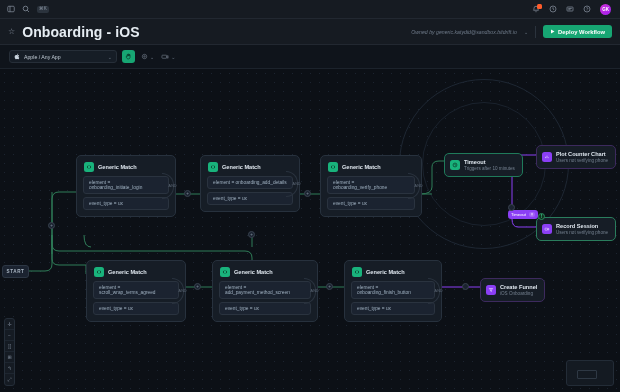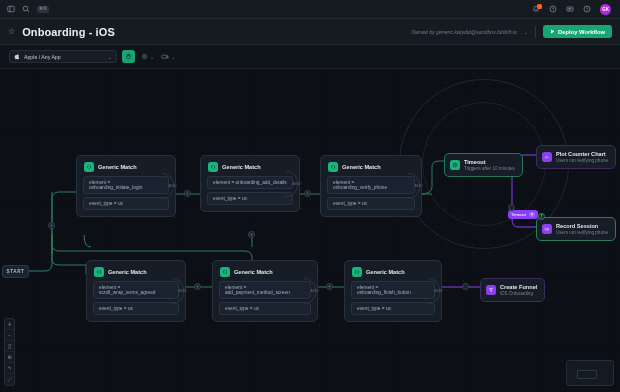--- a/index.html
+++ b/index.html
@@ -38,21 +38,21 @@
     display: flex; align-items: center; justify-content: center;
   }
 
   
   .titlebar {
     position: absolute; top: 19px; left: 0; width: 620px; height: 26px;
     background: #161b22; border-bottom: 1px solid #222831;
     display: flex; align-items: center; padding: 0 8px;
   }
   .star { color: #8b95a3; font-size: 8px; line-height: 8px; }
-  .page-title { color: #e6edf3; font-size: 11px; font-weight: bold; margin-left: 7px; letter-spacing: .1px; }
+  .page-title { color: #e6edf3; font-size: 14px; font-weight: bold; margin-left: 7px; letter-spacing: .1px; }
   .tb2-right { margin-left: auto; display: flex; align-items: center; gap: 7px; }
   .owner { color: #6e7a89; font-size: 5.2px; font-style: italic; }
   .chev { color: #6e7a89; font-size: 5px; }
   .vdiv { width: 1px; height: 12px; background: #2b333d; }
   .deploy-btn {
     background: #17a673; color: #ffffff; font-size: 5.8px; font-weight: bold;
     border-radius: 3px; padding: 3.5px 7px; display: flex; align-items: center; gap: 3px;
     border: none; cursor: pointer; line-height: 6px;
   }
 

